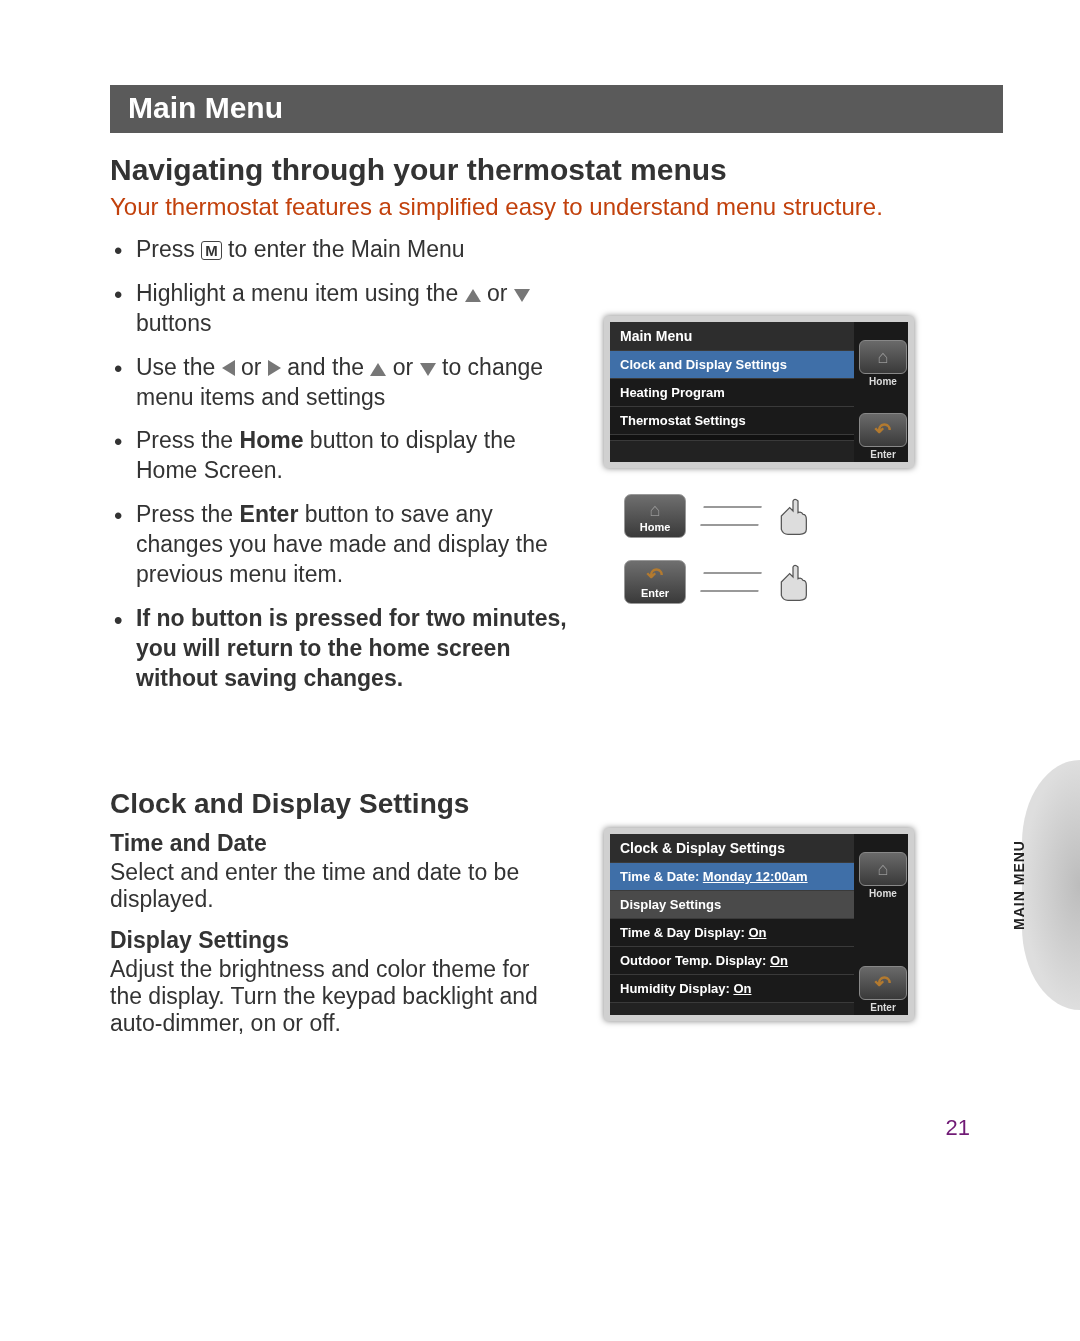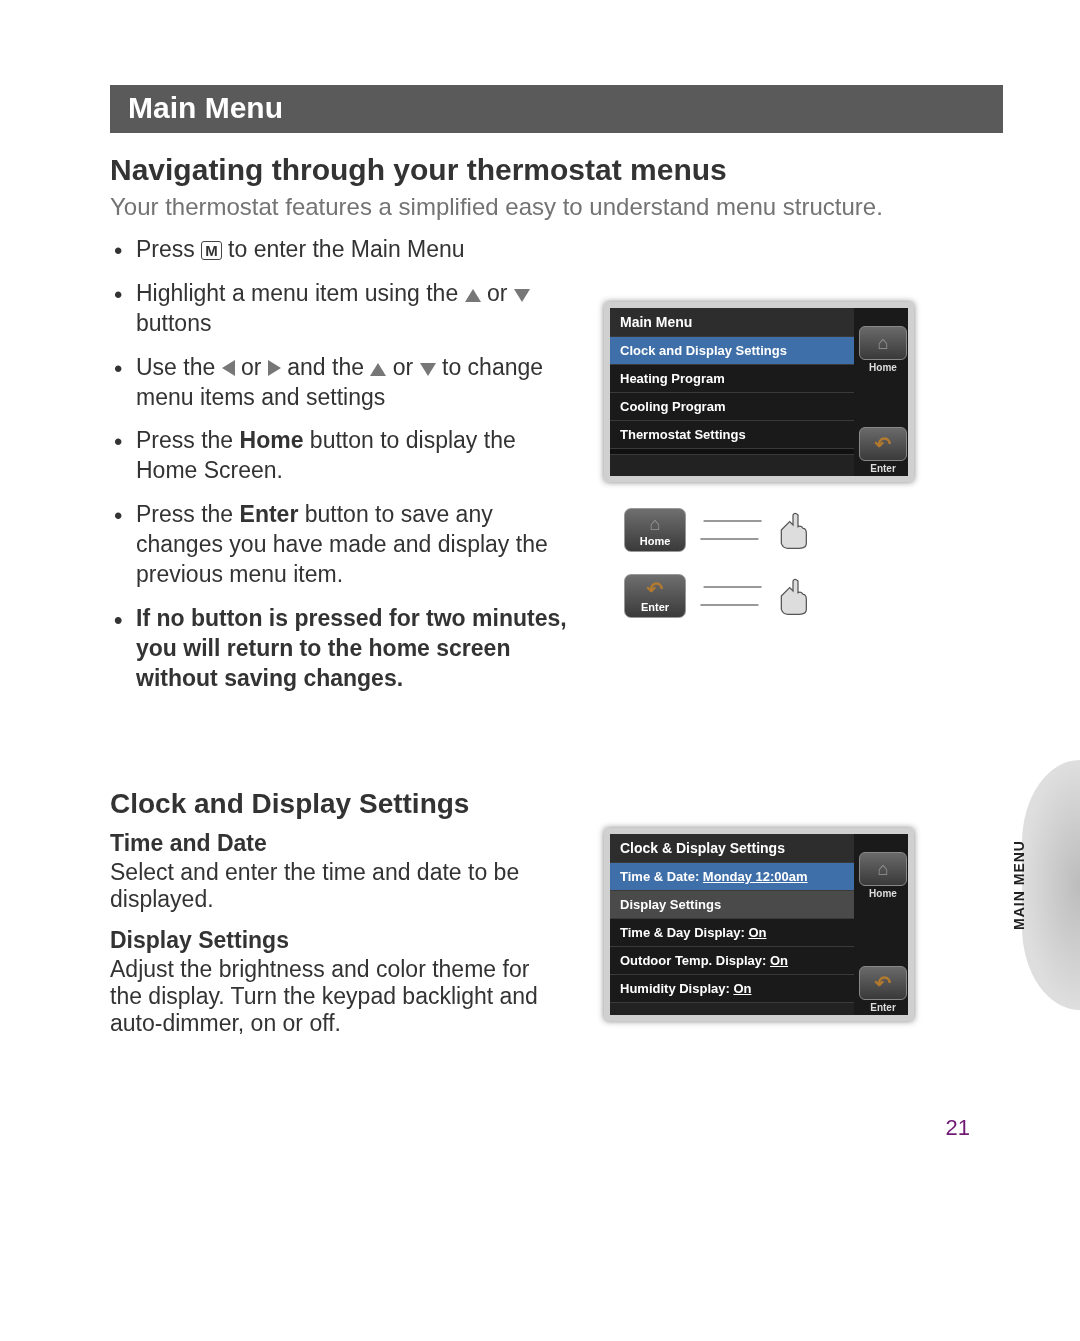--- a/index.html
+++ b/index.html
@@ -27,21 +27,21 @@
   }
   h2.subtitle {
     font-size: 30px;
     font-weight: 700;
     margin: 18px 0 6px 0;
     color: #333;
   }
   p.lead {
     font-size: 24px;
     margin: 0 0 14px 0;
-    color: #737373;
+    color: #c2410c;
   }
   .two-col { display: flex; align-items: center; gap: 24px; }
   .left-col { flex: 0 0 470px; }
   .right-col { flex: 0 0 320px; padding-top: 0; position: relative; }
   ul.bullets {
     list-style: none;
     padding: 0;
     margin: 0;
     font-size: 23px;
     line-height: 1.3;
@@ -262,21 +262,20 @@
         <div class="side-btn enter">
           <div class="cap">
               <span class="undo-glyph">↶</span>
             </div>
           <span>Enter</span>
         </div>
         <div class="body">
           <div class="hdr">Main Menu</div>
           <div class="row sel">Clock and Display Settings</div>
           <div class="row">Heating Program</div>
-          <div class="row">Cooling Program</div>
           <div class="row">Thermostat Settings</div>
           <div class="row blank"></div>
           <div class="row" style="background:#222;height:22px"></div>
         </div>
       </div>
 
       <div class="btn-ill">
         <div class="btn-ill-row">
           <div class="cap">
             <span style="position:absolute;top:6px;left:0;right:0;" class="home-glyph">⌂</span>

